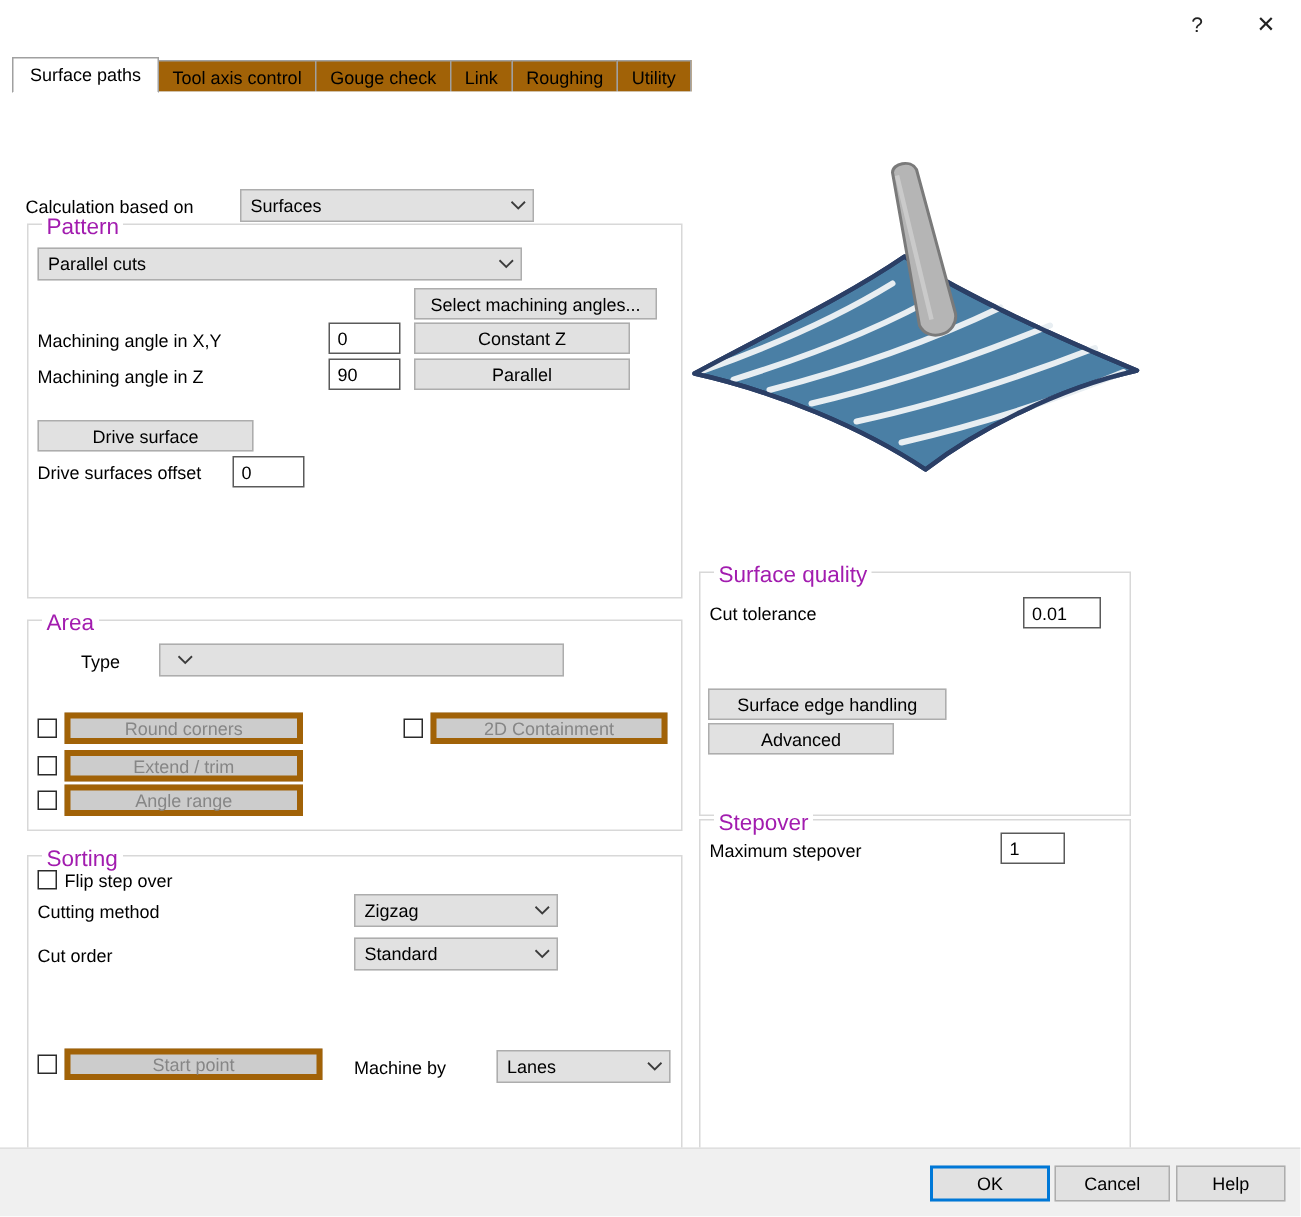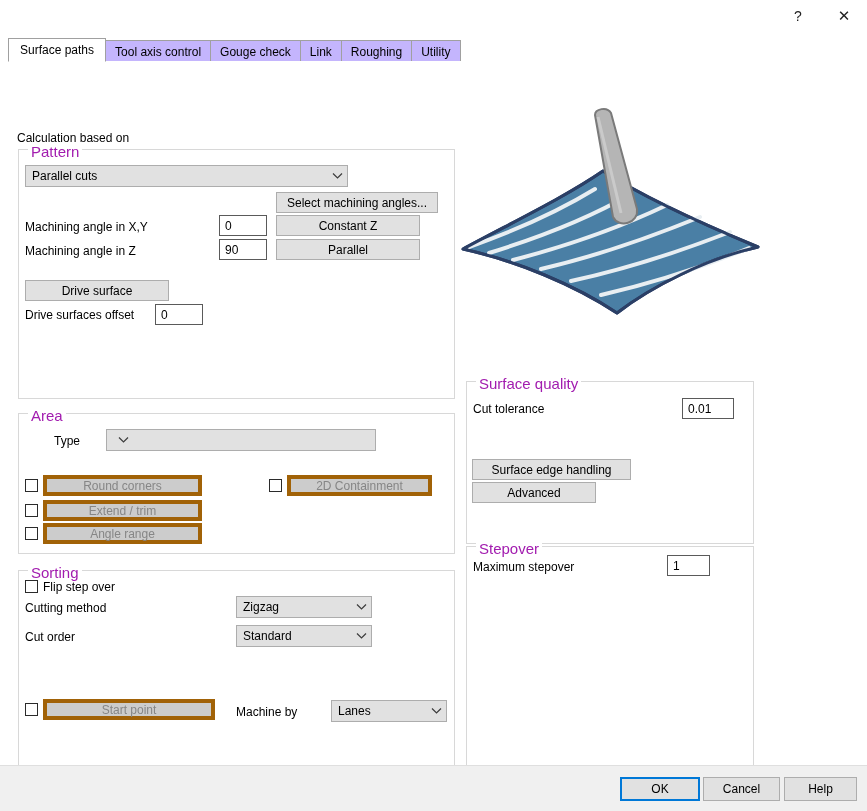--- a/index.html
+++ b/index.html
@@ -49,21 +49,21 @@
     border-bottom: 3px solid #ef4444;
     display: flex;
     align-items: flex-end;
   }
   .tab {
     height: 22px;
     line-height: 22px;
     padding: 0 9px;
     margin-right: -1px;
     border: 1px solid #a0a0a0;
-    background: #c4b5fd;
+    background: #a16207;
     font-size: 12px;
     color: #000;
     box-sizing: border-box;
     position: relative;
     top: 0;
   }
   .tab.active {
     background: #ffffff;
     height: 24px;
     line-height: 23px;
@@ -223,20 +223,28 @@
   <div class="tab">Tool axis control</div>
   <div class="tab">Gouge check</div>
   <div class="tab">Link</div>
   <div class="tab">Roughing</div>
   <div class="tab">Utility</div>
 </div>
 
 <div id="content">
 
   <div class="lbl" style="position:absolute;left:17px;top:70px;">Calculation based on</div>
+  <div class="combo" style="left:160px;top:65px;width:196px;">
+    <span class="cval">Surfaces</span>
+    <span class="chev">
+      <svg width="11" height="8" viewBox="0 0 11 8">
+          <path d="M1 1.5 L5.5 6 L10 1.5" stroke="#3c3c3c" stroke-width="1.2" fill="none"></path>
+        </svg>
+    </span>
+  </div>
 
   <div class="group" style="left:18px;top:88px;width:437px;height:250px;">
     <div class="group-title">Pattern</div>
   </div>
   <div class="combo" style="left:25px;top:104px;width:323px;">
     <span class="cval">Parallel cuts</span>
     <span class="chev">
       <svg width="11" height="8" viewBox="0 0 11 8">
           <path d="M1 1.5 L5.5 6 L10 1.5" stroke="#3c3c3c" stroke-width="1.2" fill="none"></path>
         </svg>
@@ -296,21 +304,21 @@
   <div class="cbox" style="left:25px;top:418px;"></div>
   <div class="btn disabled" style="left:43px;top:414px;width:159px;">Round corners</div>
 
   <div class="cbox" style="left:25px;top:443px;"></div>
   <div class="btn disabled" style="left:43px;top:439px;width:159px;">Extend / trim</div>
 
   <div class="cbox" style="left:25px;top:466px;"></div>
   <div class="btn disabled" style="left:43px;top:462px;width:159px;">Angle range</div>
 
   <div class="cbox" style="left:269px;top:418px;"></div>
-  <div class="btn disabled" style="left:287px;top:414px;width:145px;">2D Containment</div>
+  <div class="btn disabled" style="left:287px;top:414px;width:158px;">2D Containment</div>
 
   <div class="group" style="left:18px;top:509px;width:437px;height:203px;">
     <div class="group-title">Sorting</div>
   </div>
   <div class="cbox" style="left:25px;top:519px;"></div>
   <div class="lbl" style="position:absolute;left:43px;top:519px;">Flip step over</div>
 
   <div class="lbl" style="position:absolute;left:25px;top:540px;text-align:center;">Cutting method</div>
   <div class="combo" style="left:236px;top:535px;width:136px;">
     <span class="cval">Zigzag</span>

